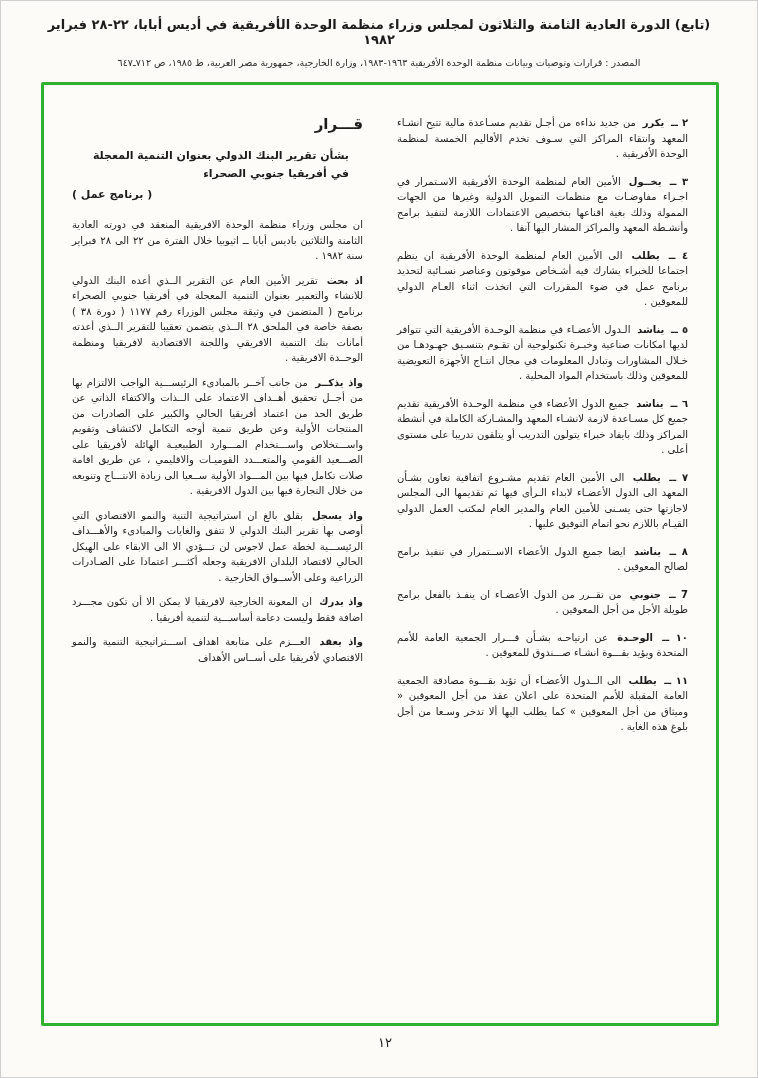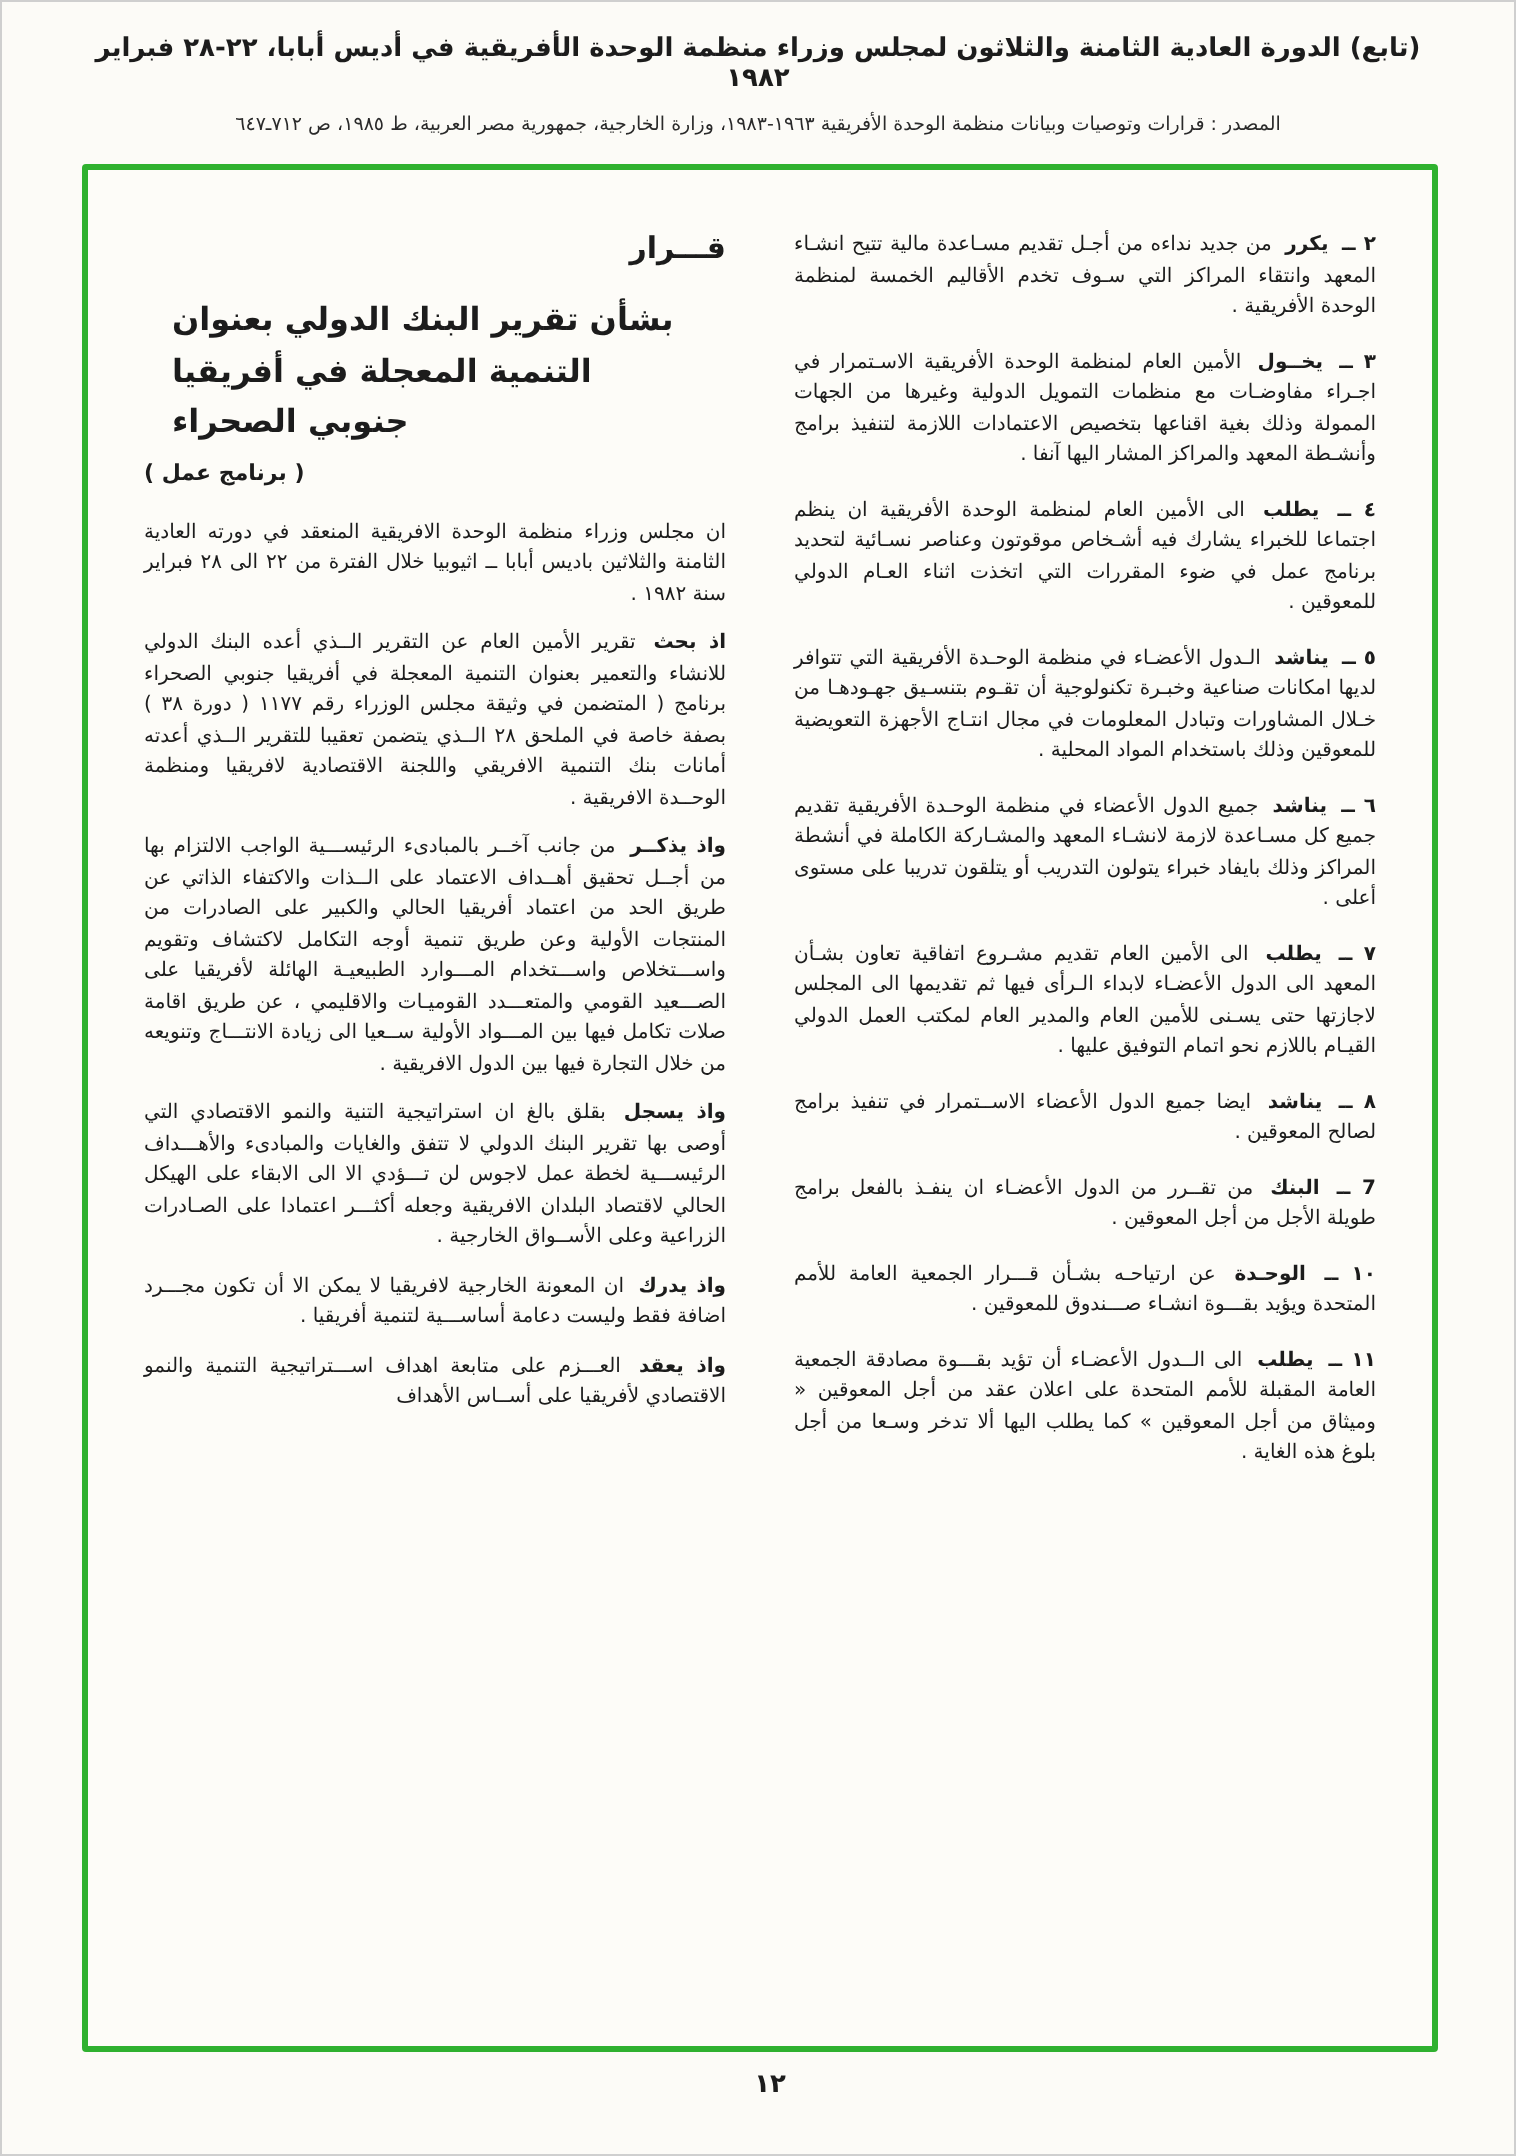--- a/index.html
+++ b/index.html
@@ -34,23 +34,23 @@
   .col-right .item { margin-bottom: 12px; }
   .num { font-weight: bold; margin-inline-end: 3px; }
   .lead { font-weight: bold; margin-inline-end: 3px; }
   .docref {
     direction: ltr; text-align: left;
     font-family: "DejaVu Serif", serif;
     font-weight: bold; font-size: 12.5px;
     margin-bottom: 22px;
   }
   .title { text-align: right; font-size: 15px; font-weight: bold; letter-spacing: 1px; margin-bottom: 14px; }
-  .subject { text-align: left; font-size: 16px; font-weight: bold; line-height: 1.6; margin: 0 14px 6px 14px; }
+  .subject { text-align: right; font-size: 11px; font-weight: bold; line-height: 1.6; margin: 0 14px 6px 14px; }
   .subject-note { text-align: left; font-size: 11px; font-weight: bold; margin-bottom: 16px; }
-  .page-num { text-align: center; font-size: 13px; font-weight: bold; margin-top: 9px; padding-left: 12px; }
+  .page-num { text-align: center; font-size: 13px; font-weight: normal; margin-top: 9px; padding-left: 12px; }
 </style>
 </head>
 <body>
 
 <div class="page">
 
   <header class="doc-header">
     <div class="h1">(تابع) الدورة العادية الثامنة والثلاثون لمجلس وزراء منظمة الوحدة الأفريقية في أديس أبابا، ٢٢-٢٨ فبراير ١٩٨٢</div>
     <div class="h2">المصدر : قرارات وتوصيات وبيانات منظمة الوحدة الأفريقية ١٩٦٣-١٩٨٣، وزارة الخارجية، جمهورية مصر العربية، ط ١٩٨٥، ص ٧١٢ـ٦٤٧</div>
   </header>
@@ -97,21 +97,21 @@
           </p>
 
           <p class="item">
             <span class="num">٨ ــ</span>
             <span class="lead">يناشد</span>
             <span class="txt">ايضا جميع الدول الأعضاء الاســتمرار في تنفيذ برامج لصالح المعوقين .</span>
           </p>
 
           <p class="item">
             <span class="num">7 ــ</span>
-            <span class="lead">البنك</span>
+            <span class="lead">جنوبي</span>
             <span class="txt">من تقــرر من الدول الأعضـاء ان ينفـذ بالفعل برامج طويلة الأجل من أجل المعوقين .</span>
           </p>
 
           <p class="item">
             <span class="num">١٠ ــ</span>
             <span class="lead">الوحـدة</span>
             <span class="txt">عن ارتياحـه بشـأن قـــرار الجمعية العامة للأمم المتحدة ويؤيد بقـــوة انشـاء صـــندوق للمعوقين .</span>
           </p>
 
           <p class="item">

